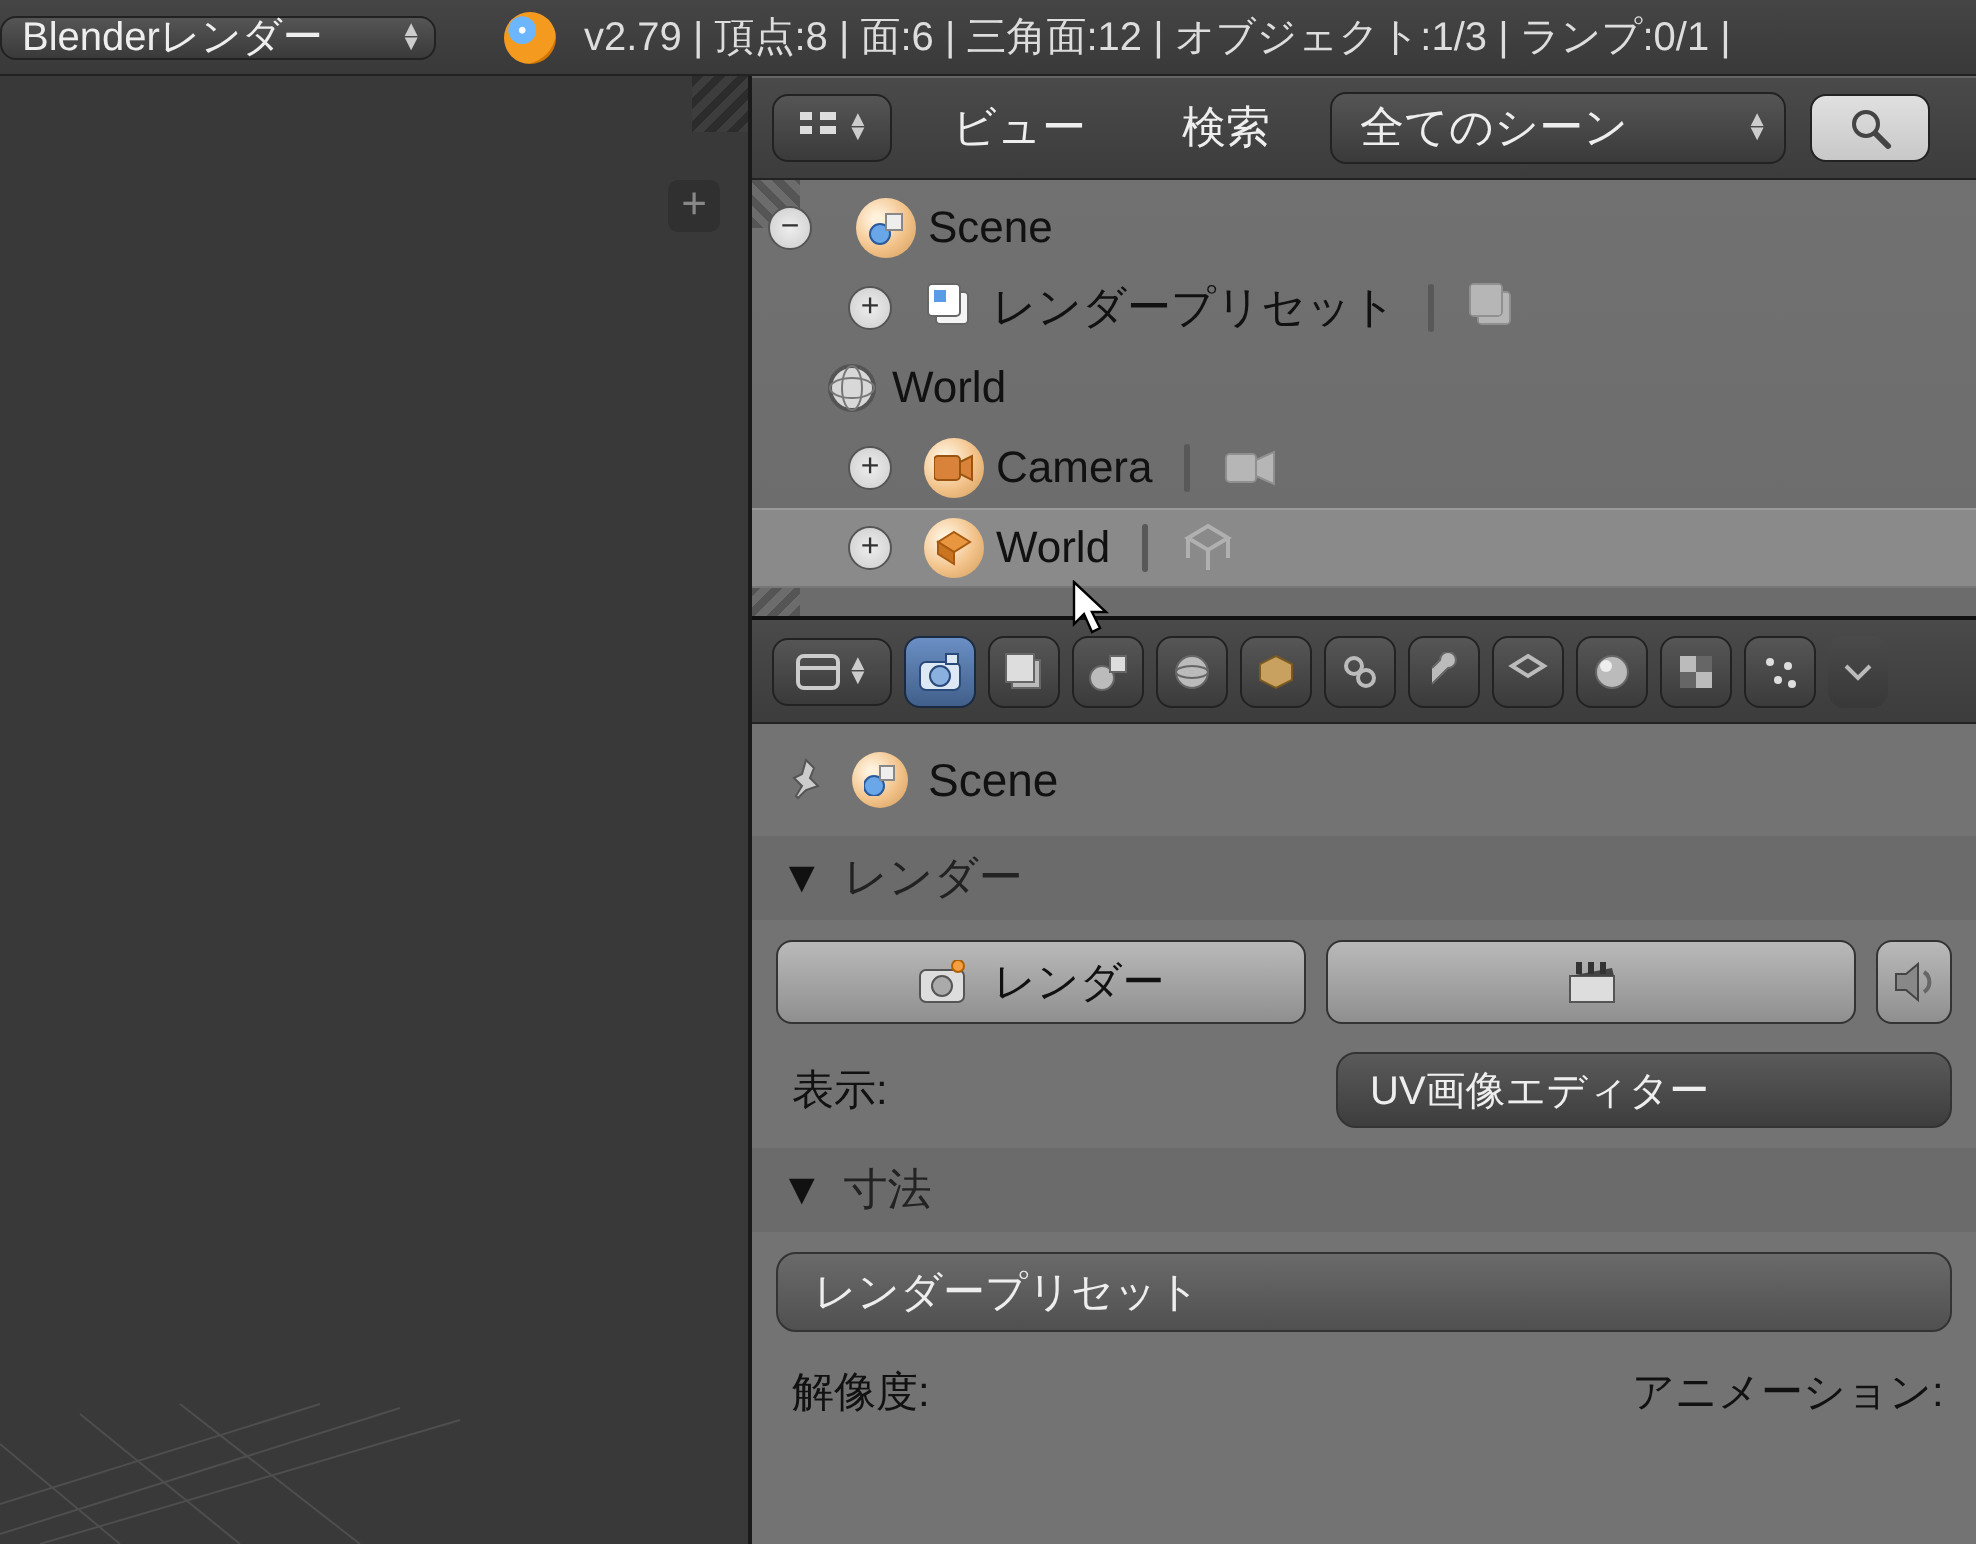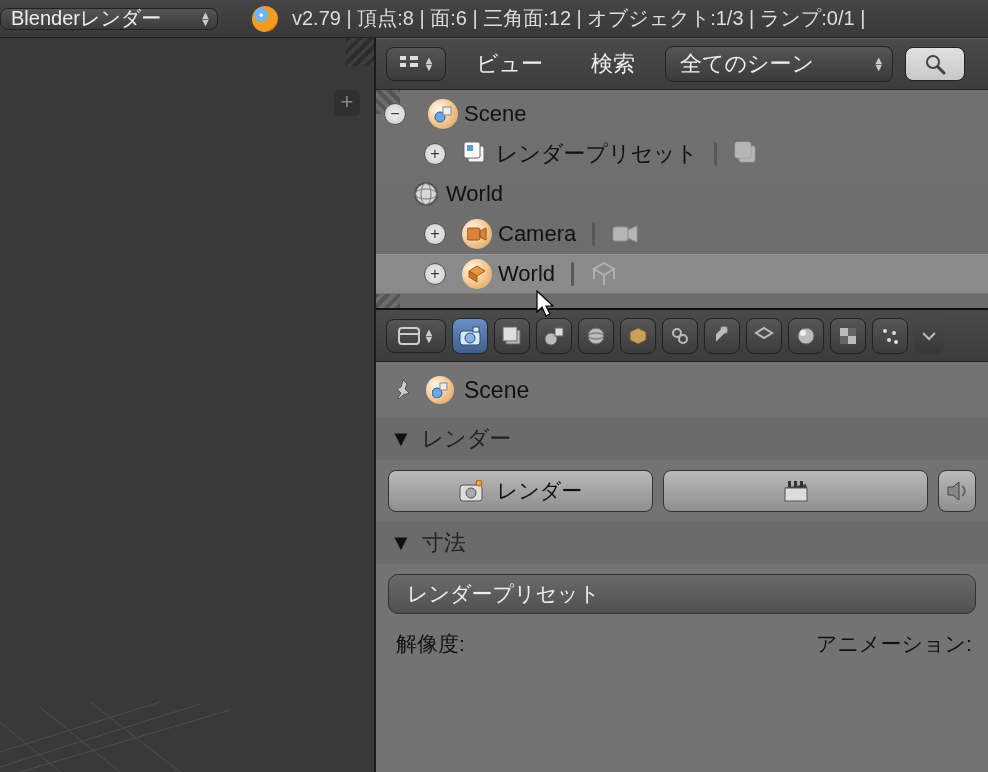--- a/index.html
+++ b/index.html
@@ -386,20 +386,26 @@
                 <rect x="16" y="1" width="3" height="6" fill="#333"></rect>
               </svg>
           </div>
           <div class="big-btn" style="width:38px;flex:none">
             <svg width="22" height="20">
                 <polygon points="2,6 7,6 13,1 13,19 7,14 2,14" fill="#888" stroke="#444"></polygon>
                 <path d="M16 5 A6 6 0 0 1 16 15" fill="none" stroke="#666" stroke-width="2"></path>
               </svg>
           </div>
         </div>
+        <div class="row" style="margin-top:14px;align-items:center">
+          <span class="label-txt" style="width:270px;padding-left:8px">表示:</span>
+          <div class="dim-select" style="flex:1;justify-content:flex-start;padding:0 16px">
+            <span>UV画像エディター</span>
+          </div>
+        </div>
       </div>
 
       <div class="panel-head">
         <span>▼</span>
         <span class="dis">寸法</span>
       </div>
       <div class="panel-body">
         <div class="row">
           <div class="preset-btn">
             <span>レンダープリセット</span>

